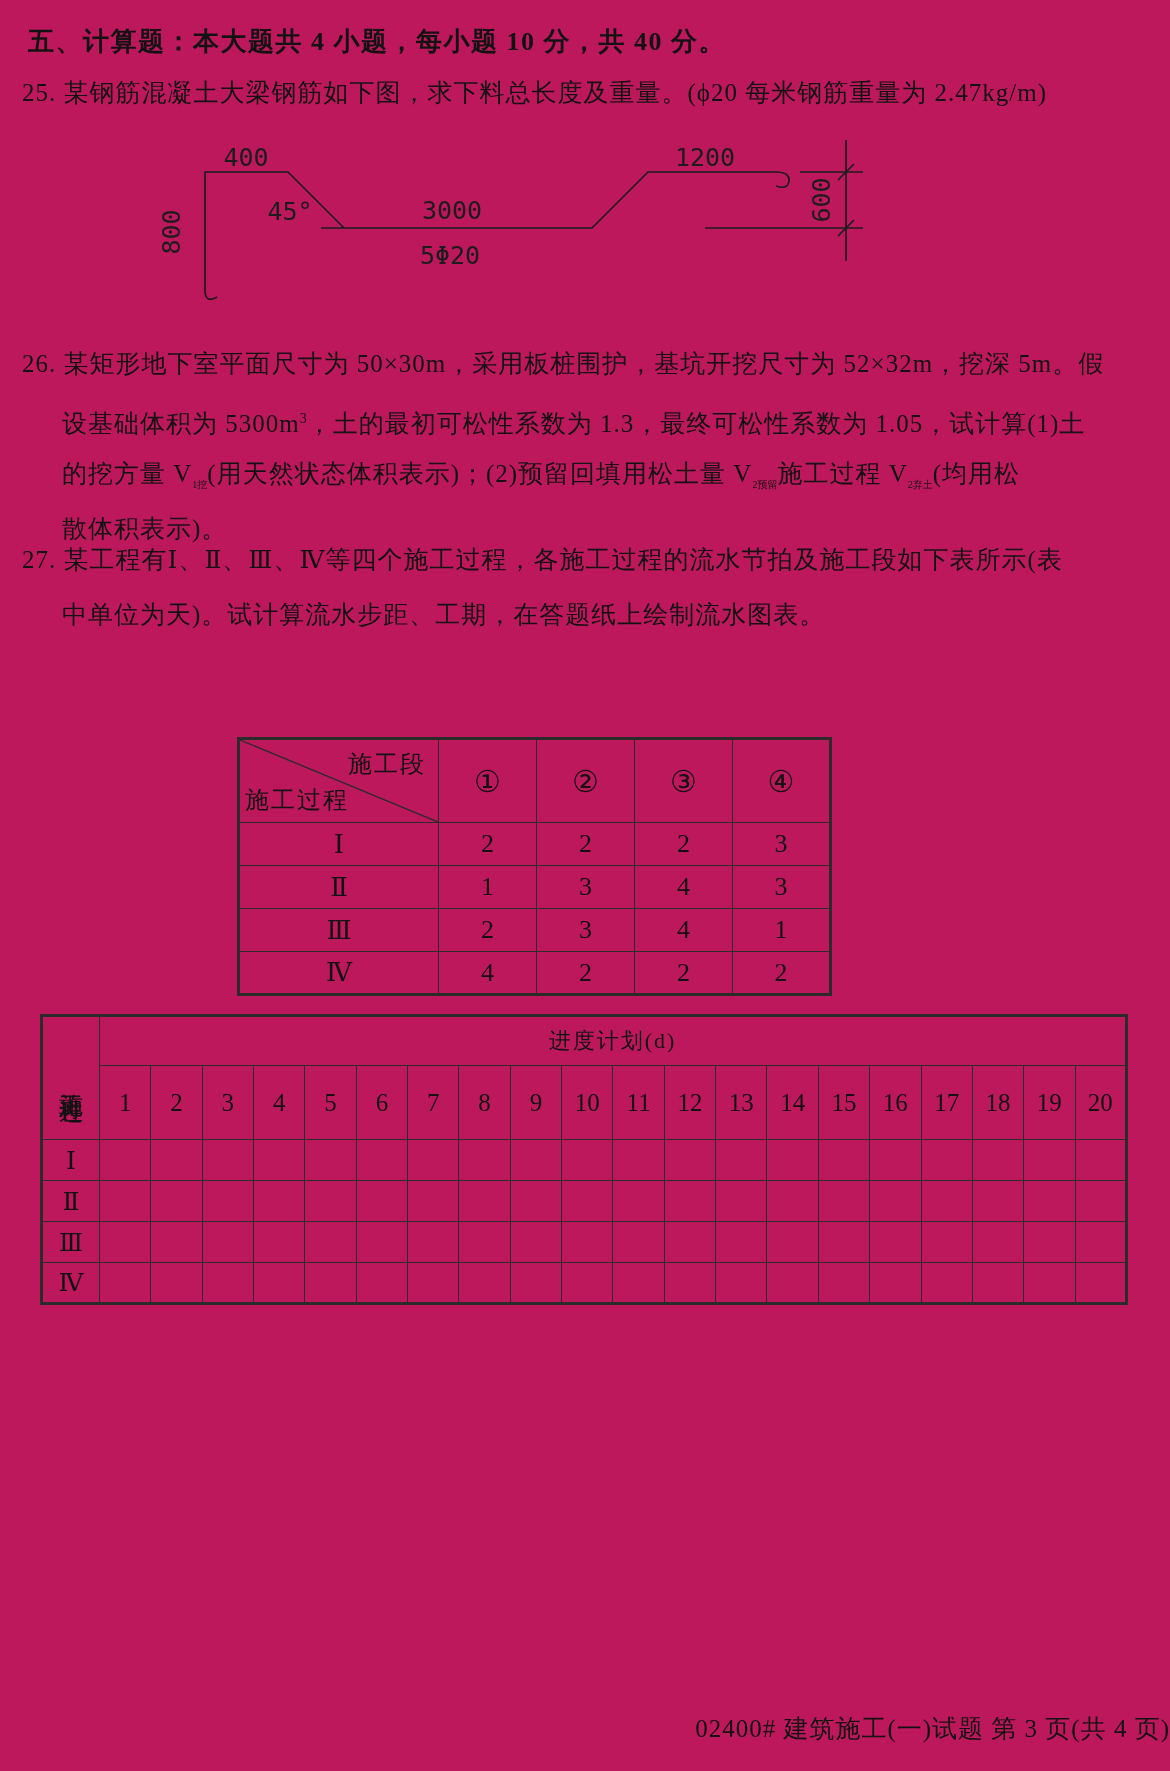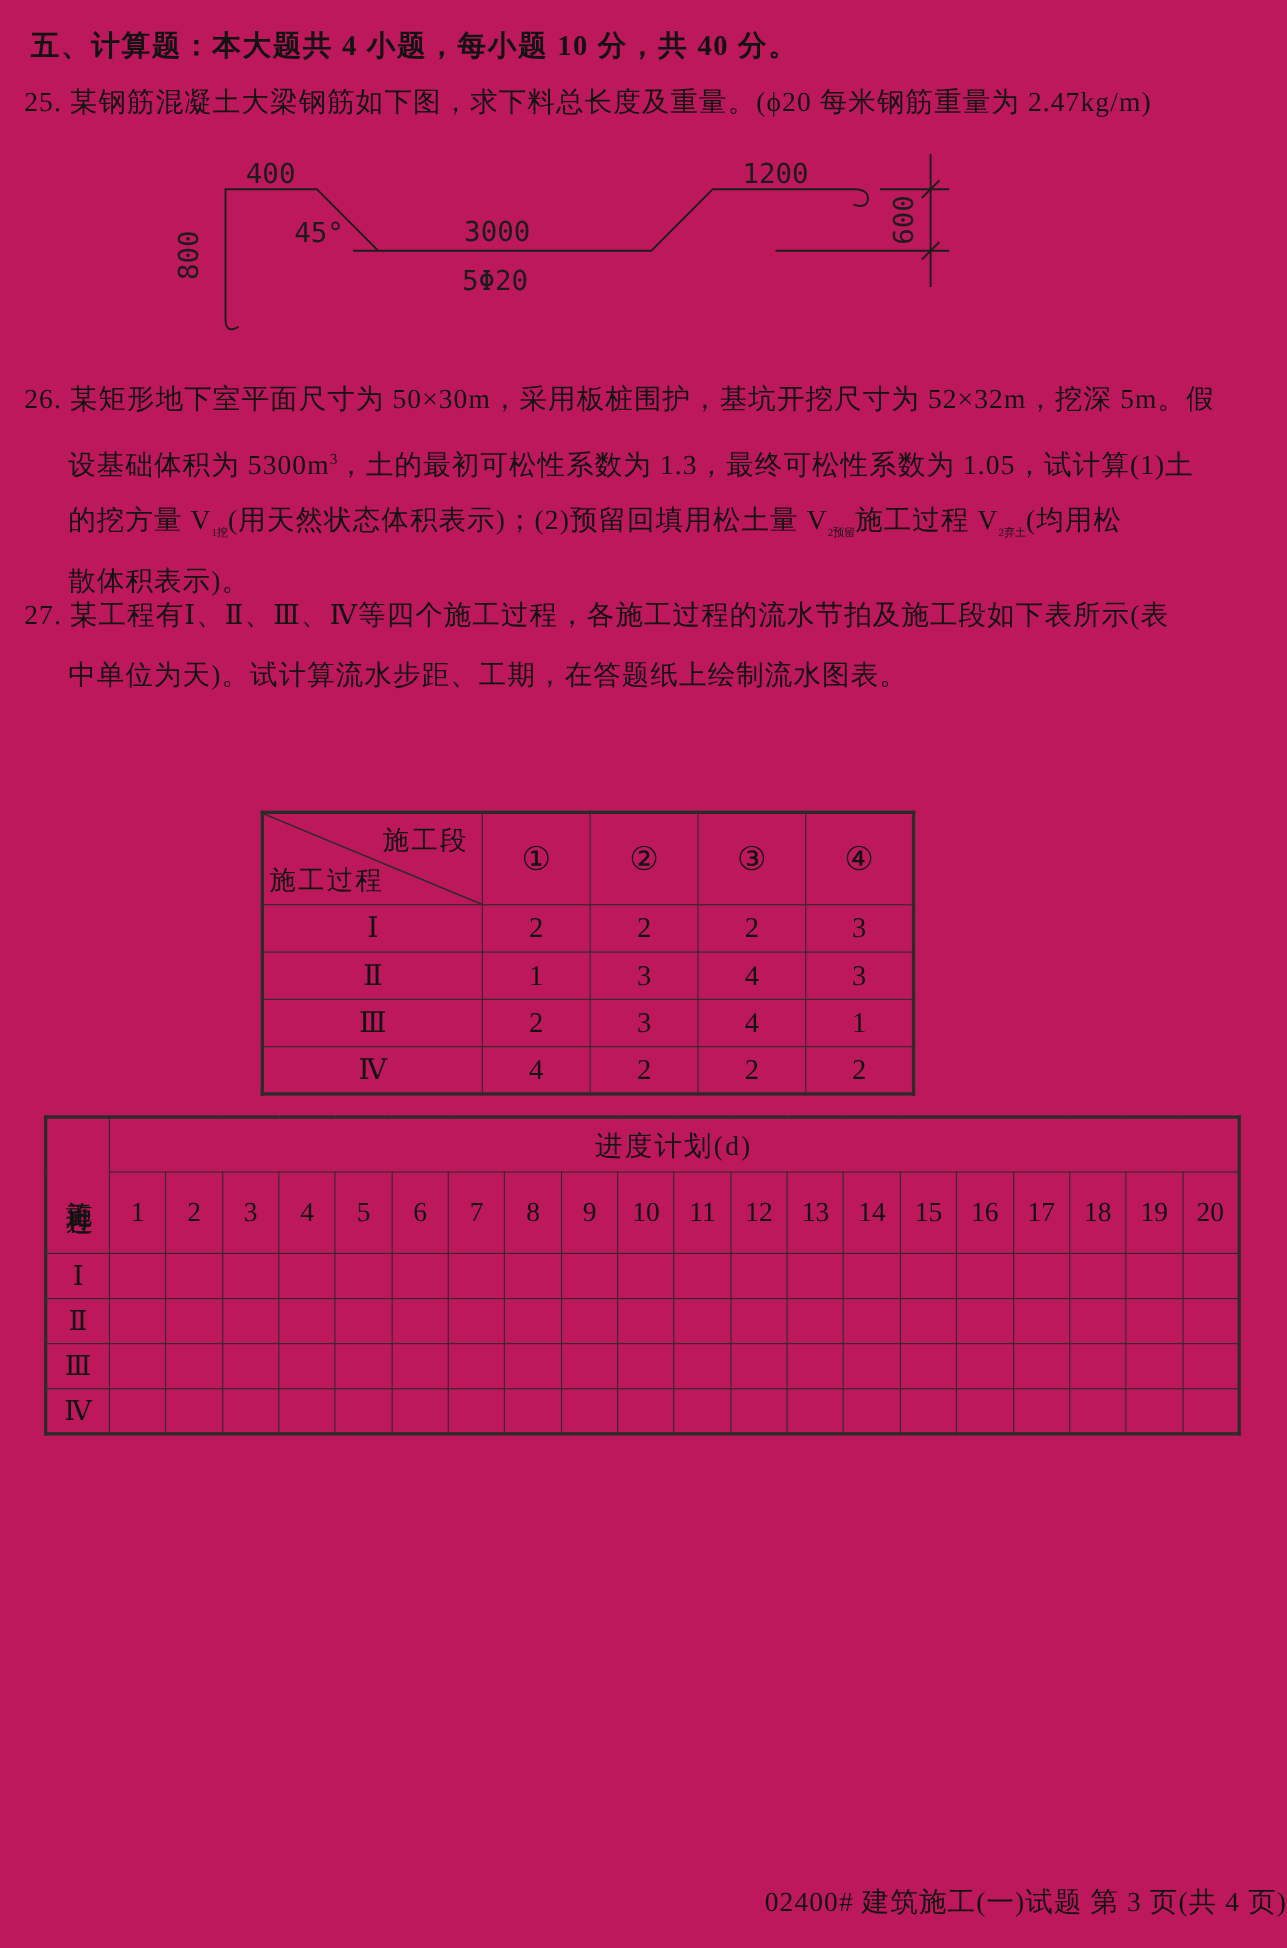--- a/index.html
+++ b/index.html
@@ -41,21 +41,21 @@
   .t1 td { border:1.6px solid #2b2b2b; font-size:26px; }
   .t1 .hdr td { height:84px; font-size:30px; }
   .t1 .dr td { height:43px; }
   .diag-cell { position:relative; padding:0; }
   .diag-svg { position:absolute; inset:0; width:100%; height:100%; }
   .corner-top { position:absolute; top:8px; right:12px; font-size:24px; letter-spacing:2px; }
   .corner-bottom { position:absolute; bottom:6px; left:5px; font-size:24px; letter-spacing:2px; }
 
   .t2 { position:absolute; left:40px; top:1014px; width:1088px; border:3px solid #2b2b2b; }
   .t2 td { border:1.6px solid #2b2b2b; font-size:25px; }
-  .t2 .planhdr { height:50px; font-size:25px; letter-spacing:2px; }
+  .t2 .planhdr { height:50px; font-size:22px; letter-spacing:2px; }
   .t2 .days td { height:74px; }
   .t2 .drow td { height:41px; }
   .corner2 { vertical-align:middle; }
   .vtext {
     display:inline-block; writing-mode:vertical-lr; text-orientation:upright;
     font-size:24px; letter-spacing:3px; line-height:1;
   }
 
   .footer {
     position:absolute; left:0; top:1712px; width:100%;

